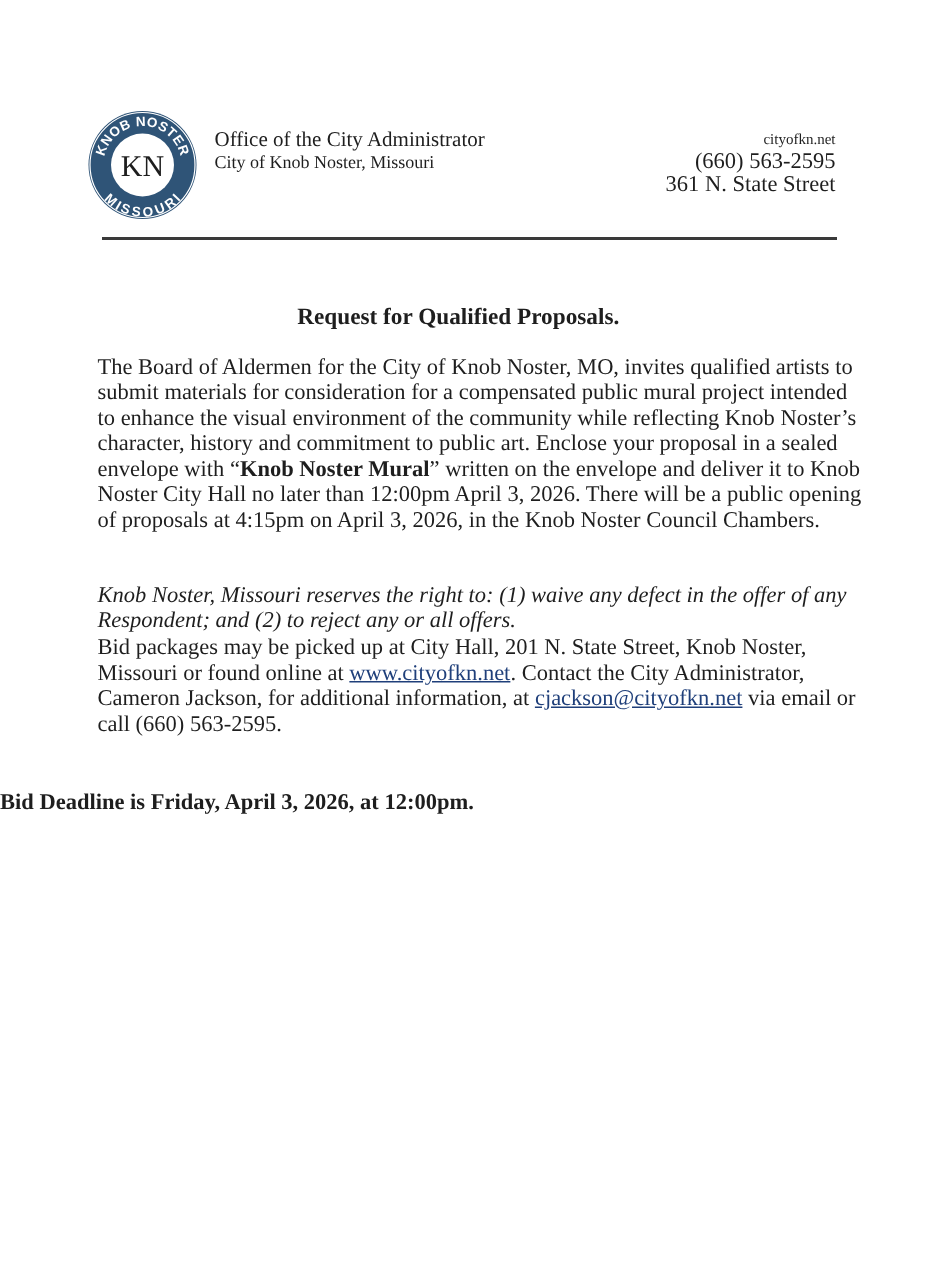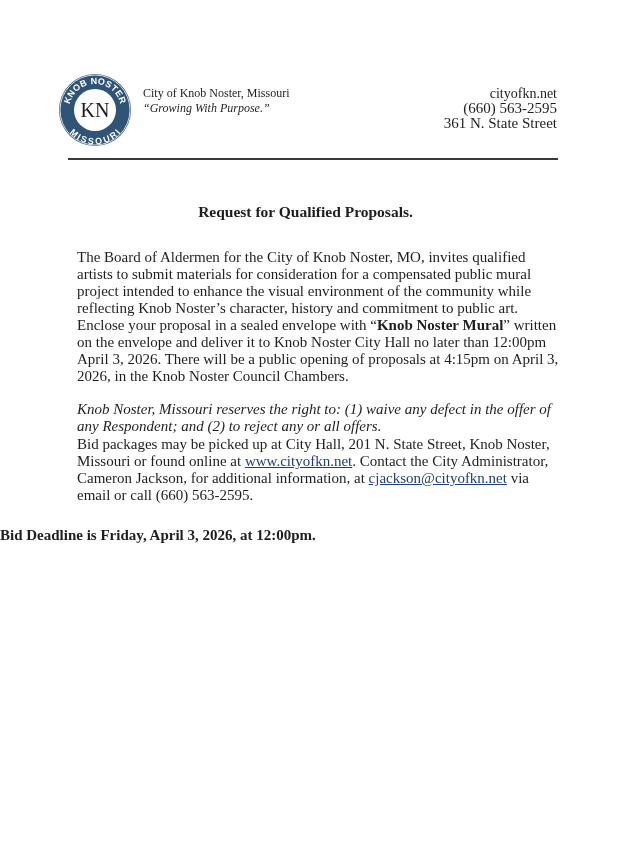--- a/index.html
+++ b/index.html
@@ -4,30 +4,30 @@
 <style>
   html, body { margin: 0; padding: 0; background: #ffffff; }
   body { width: 629px; height: 842px; position: relative; overflow: hidden;
          font-family: "Liberation Serif", "DejaVu Serif", serif; color: #1e1e1e; }
   .logo { position: absolute; left: 57px; top: 72px; width: 76px; height: 76px; }
   .hdr-left { position: absolute; left: 143px; top: 86px; line-height: 15px; }
   .hdr-left .l1 { font-size: 14px; }
   .hdr-left .l2 { font-size: 12px; }
   .hdr-left .l3 { font-size: 12px; font-style: italic; }
   .hdr-right { position: absolute; right: 72px; top: 86px; text-align: right; line-height: 15px; }
-  .hdr-right .r1 { font-size: 14px; }
+  .hdr-right .r1 { font-size: 10px; }
   .hdr-right .r2, .hdr-right .r3 { font-size: 15px; }
   .rule { position: absolute; left: 68px; top: 158px; width: 490px; height: 2px; background: #3a3a3a; }
   .title { position: absolute; left: 0; width: 611px; top: 203px; text-align: center;
            font-size: 15.5px; font-weight: bold; }
   .body { position: absolute; left: 65px; width: 510px; font-size: 15px; line-height: 17px; }
   .p1 { top: 237px; }
   .p2 { top: 389px; font-style: italic; }
   .p3 { top: 424px; }
-  .body p { margin: 12px; }
+  .body p { margin: 0; }
   .body b { font-weight: bold; }
   a.link { color: #1f3f7a; text-decoration: underline; }
   .deadline { position: absolute; left: 0; width: 629px; top: 527px; text-align: left;
               font-size: 15px; font-weight: bold; }
 </style>
 </head>
 <body>
 
 <div class="logo">
   <svg width="76" height="76" viewBox="0 0 76 76">
@@ -42,22 +42,22 @@
       <textPath href="#topArc" startOffset="50%" text-anchor="middle">KNOB NOSTER</textPath>
     </text>
     <text font-family="Liberation Sans, sans-serif" font-size="9" font-weight="bold" fill="#ffffff" letter-spacing="0.5">
       <textPath href="#botArc" startOffset="50%" text-anchor="middle" dominant-baseline="hanging">MISSOURI</textPath>
     </text>
     <text x="38" y="45" text-anchor="middle" font-family="Liberation Serif, serif" font-size="20" fill="#1e1e1e">KN</text>
   </svg>
 </div>
 
 <div class="hdr-left">
+  <div class="l1">Office of the City Administrator</div>
   <div class="l2">City of Knob Noster, Missouri</div>
-  <div class="l3">“Growing With Purpose.”</div>
 </div>
 
 <div class="hdr-right">
   <div class="r1">cityofkn.net</div>
   <div class="r2">(660) 563-2595</div>
   <div class="r3">361 N. State Street</div>
 </div>
 
 <div class="rule"></div>
 

